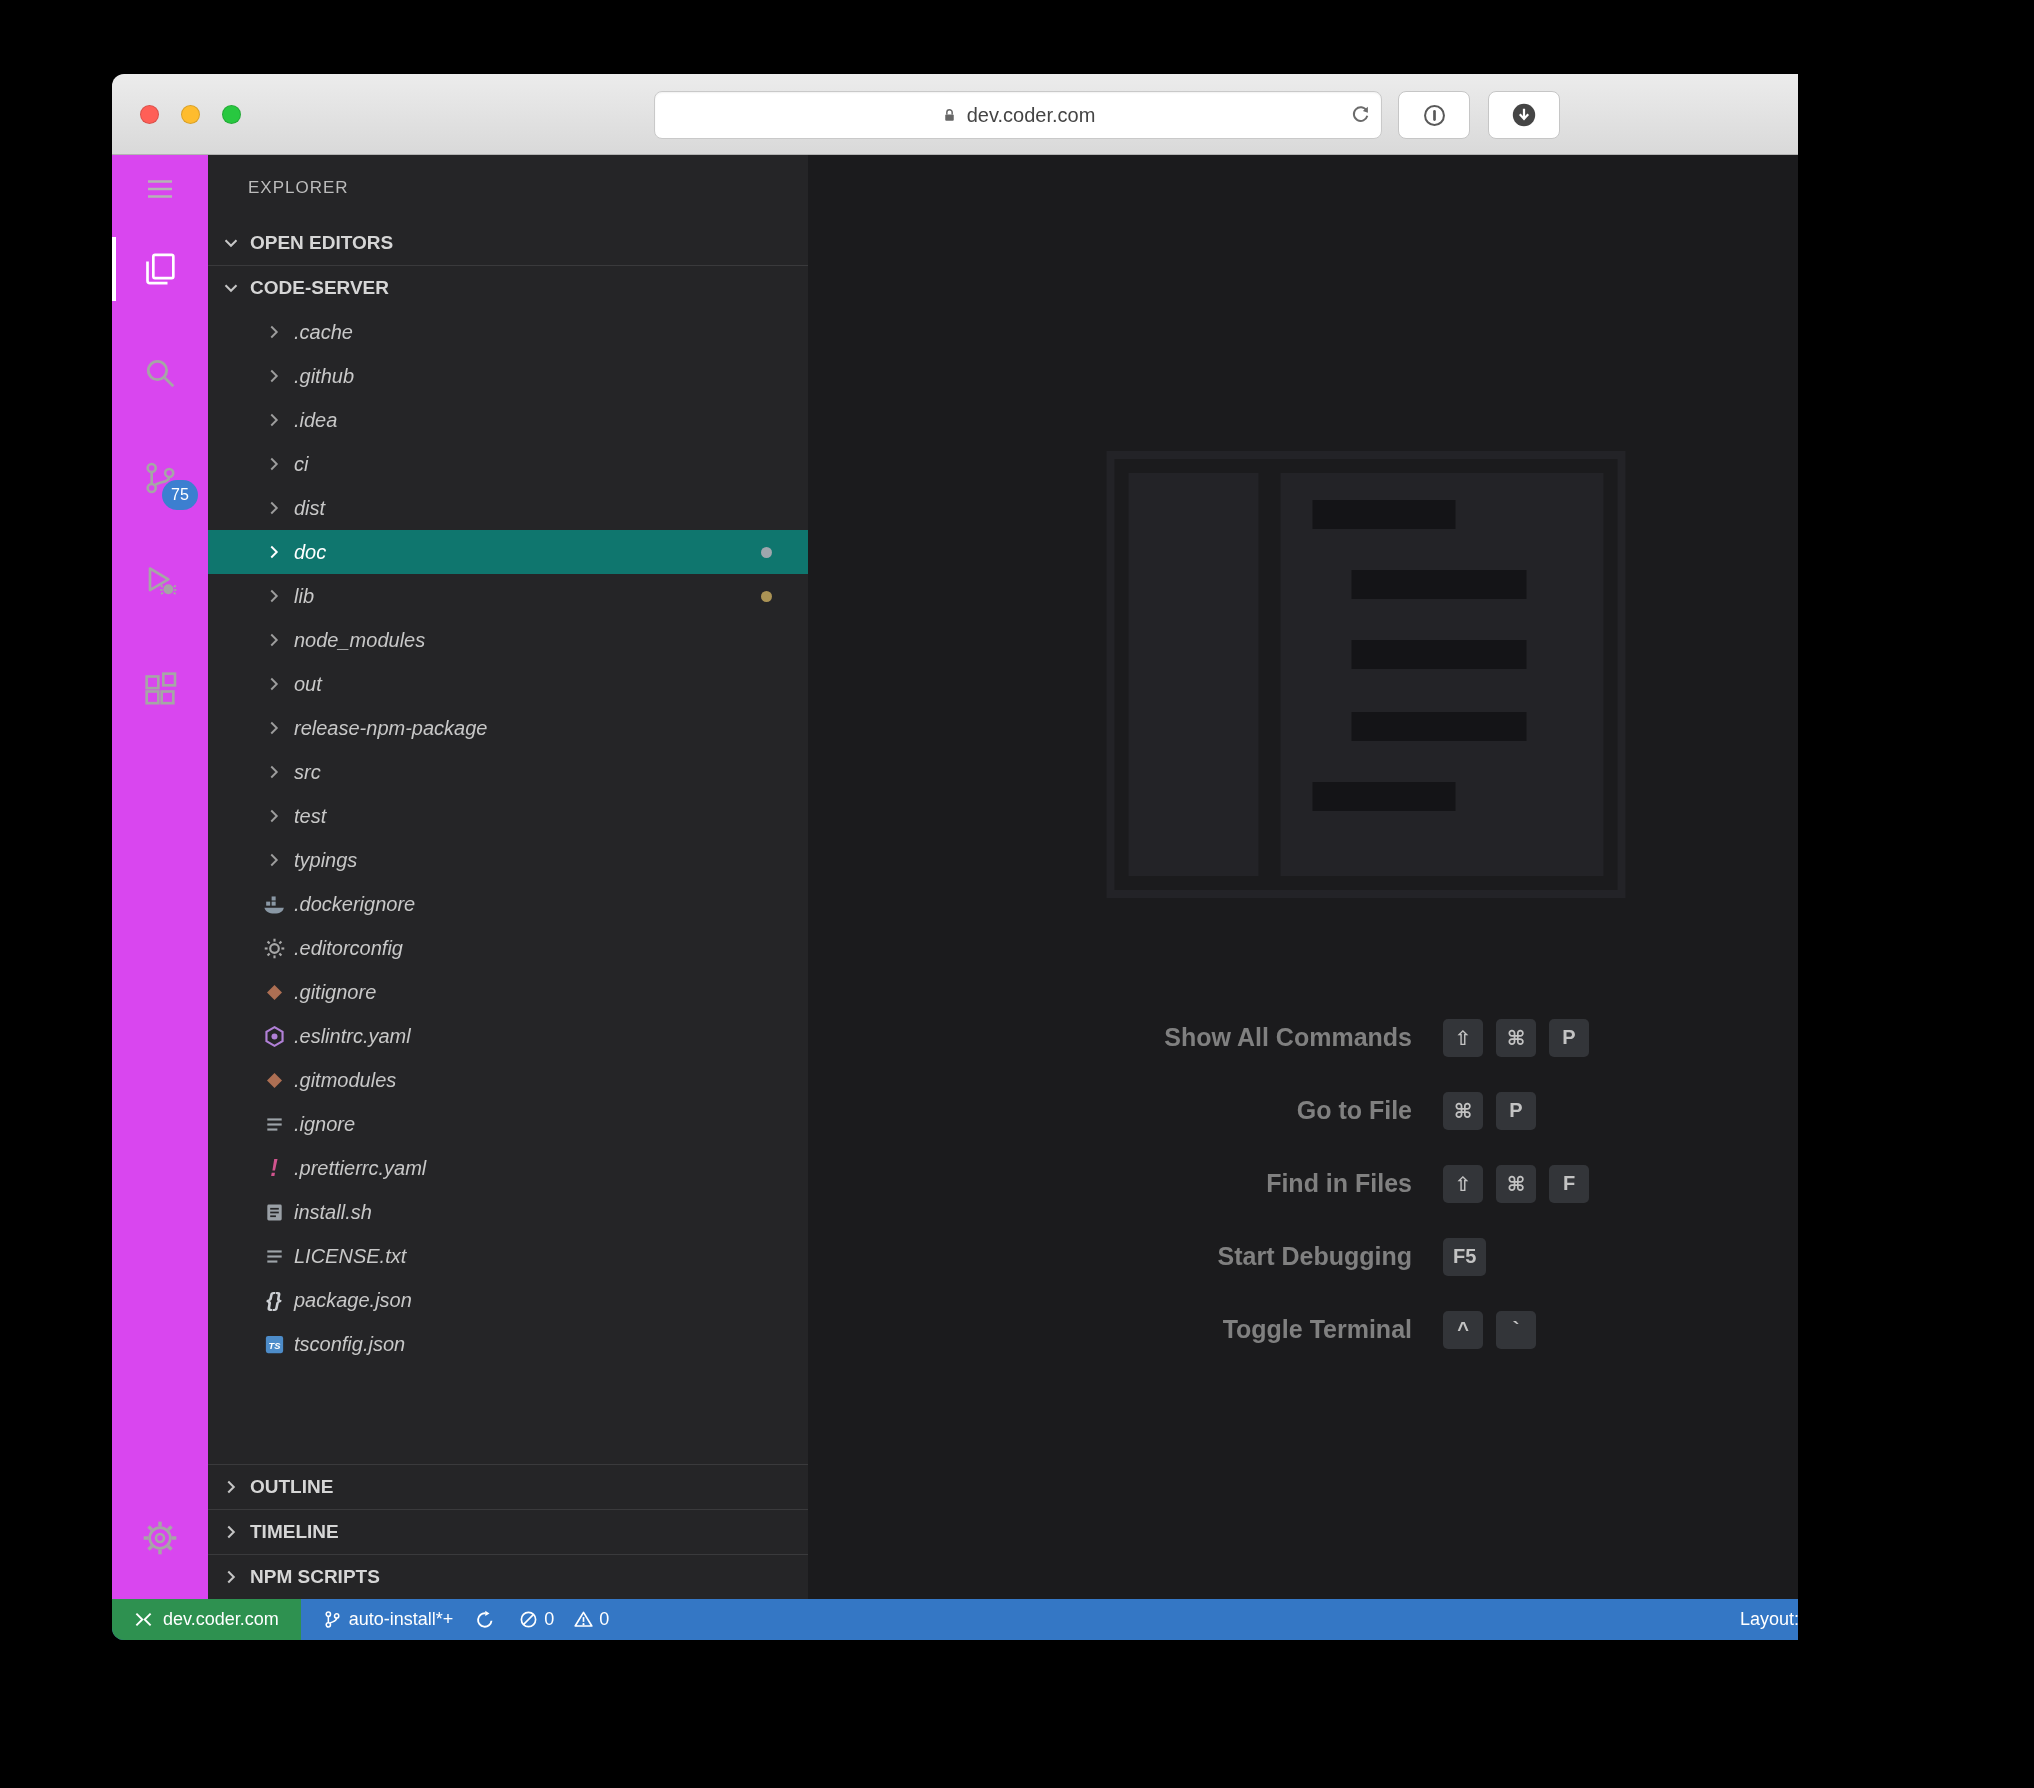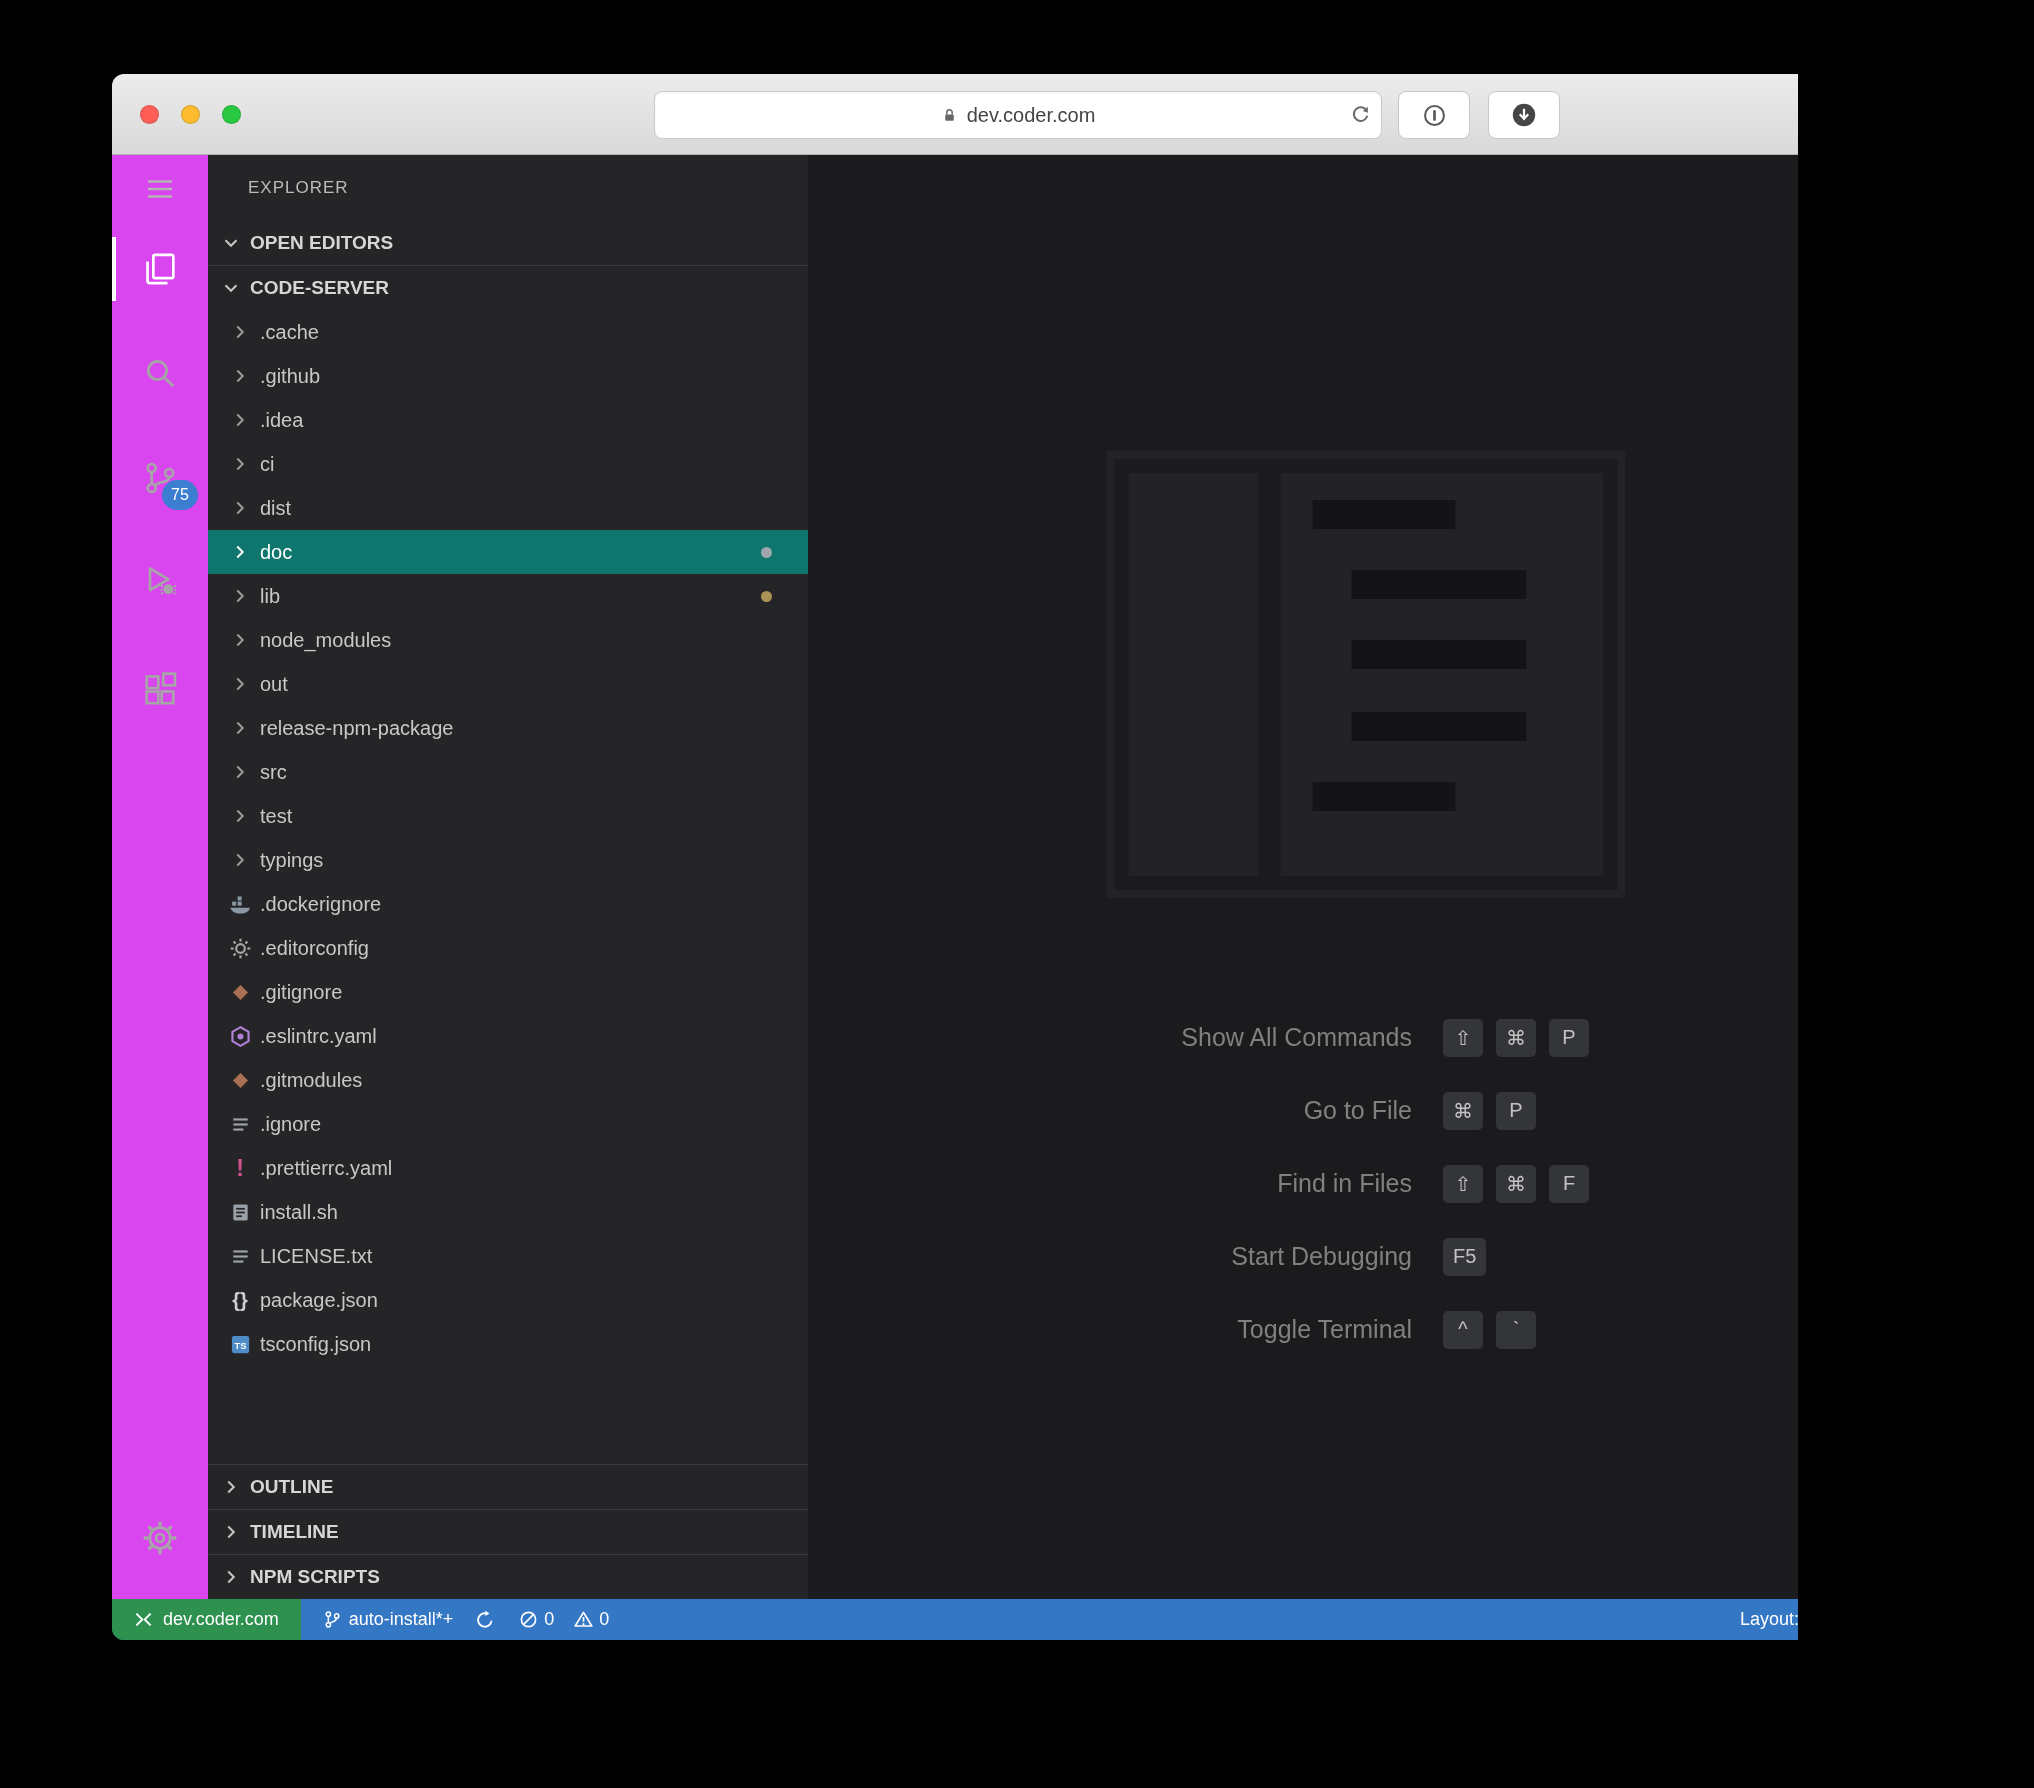--- a/index.html
+++ b/index.html
@@ -43,21 +43,21 @@
   .ab-badge{position:absolute;right:10px;bottom:-2px;min-width:30px;height:30px;border-radius:15px;
     background:#3c7fd0;color:#fff;font-size:16px;display:flex;align-items:center;justify-content:center;padding:0 3px;}
 
   .sidebar{width:600px;flex:none;background:#252527;display:flex;flex-direction:column;overflow:hidden;}
   .explorer-title{height:66px;flex:none;display:flex;align-items:center;padding-left:40px;
     font-size:17px;letter-spacing:1px;color:#bcbcbc;}
   .section-row{height:44px;flex:none;display:flex;align-items:center;padding-left:12px;gap:8px;
     font-weight:bold;font-size:19px;color:#d6d6d6;cursor:pointer;}
   .open-editors{border-bottom:1px solid #3a3a3c;}
   .file-tree{flex:1;min-height:0;overflow:hidden;}
-  .tree-row{height:44px;display:flex;align-items:center;padding-left:18px;cursor:pointer;}
+  .tree-row{height:44px;display:flex;align-items:center;padding-left:52px;cursor:pointer;font-style:italic;}
   .tree-row.selected{background:#0f766e;}
   .tree-row.selected .tree-label{color:#fff;}
   .tree-row.selected svg *{stroke:#fff;}
   .tree-icon{width:28px;flex:none;display:flex;justify-content:center;align-items:center;margin-right:6px;}
   .tree-label{font-size:20px;color:#c8c8c8;white-space:nowrap;}
   .tree-dot{width:11px;height:11px;border-radius:50%;margin-left:auto;margin-right:36px;flex:none;}
   .tree-badge{margin-left:auto;margin-right:30px;font-size:19px;color:#ddb67c;flex:none;}
   .glyph-icon{font-size:20px;font-weight:600;line-height:1;}
   .bottom-section{height:44px;flex:none;display:flex;align-items:center;padding-left:12px;gap:8px;
     border-top:1px solid #3a3a3c;font-weight:bold;font-size:19px;color:#d6d6d6;cursor:pointer;}
@@ -68,21 +68,21 @@
   .wm-left{position:absolute;left:14px;top:14px;bottom:14px;width:130px;background:#232327;}
   .wm-right{position:absolute;left:166px;top:14px;bottom:14px;right:14px;background:#232327;}
   .wm-bar{position:absolute;height:29px;background:#141417;}
   .wm-bar1{left:32px;top:27px;width:143px;}
   .wm-bar2{left:71px;top:97px;width:175px;}
   .wm-bar3{left:71px;top:167px;width:175px;}
   .wm-bar4{left:71px;top:239px;width:175px;}
   .wm-bar5{left:32px;top:309px;width:143px;}
 
   .shortcut-list{position:absolute;left:0;right:0;top:846px;}
-  .shortcut-row{height:73px;display:flex;align-items:center;}
+  .shortcut-row{height:73px;display:flex;align-items:center;font-weight:bold;}
   .shortcut-label{width:604px;flex:none;text-align:right;font-size:25px;color:#808080;}
   .shortcut-keys{display:flex;gap:13px;margin-left:31px;align-items:center;}
   .keycap{min-width:40px;height:38px;box-sizing:border-box;padding:0 10px;border-radius:5px;background:#333539;
     color:#c3c3c3;font-size:20px;display:inline-flex;align-items:center;justify-content:center;}
 
   
   .status-bar{height:41px;flex:none;background:#3477c5;display:flex;align-items:center;color:#fff;font-size:18px;}
   .status-remote{height:100%;background:#2e9150;display:flex;align-items:center;gap:10px;padding:0 22px;cursor:pointer;}
   .status-item{display:flex;align-items:center;gap:7px;margin-left:22px;cursor:pointer;}
   .status-problems{display:flex;align-items:center;gap:6px;margin-left:24px;cursor:pointer;}

